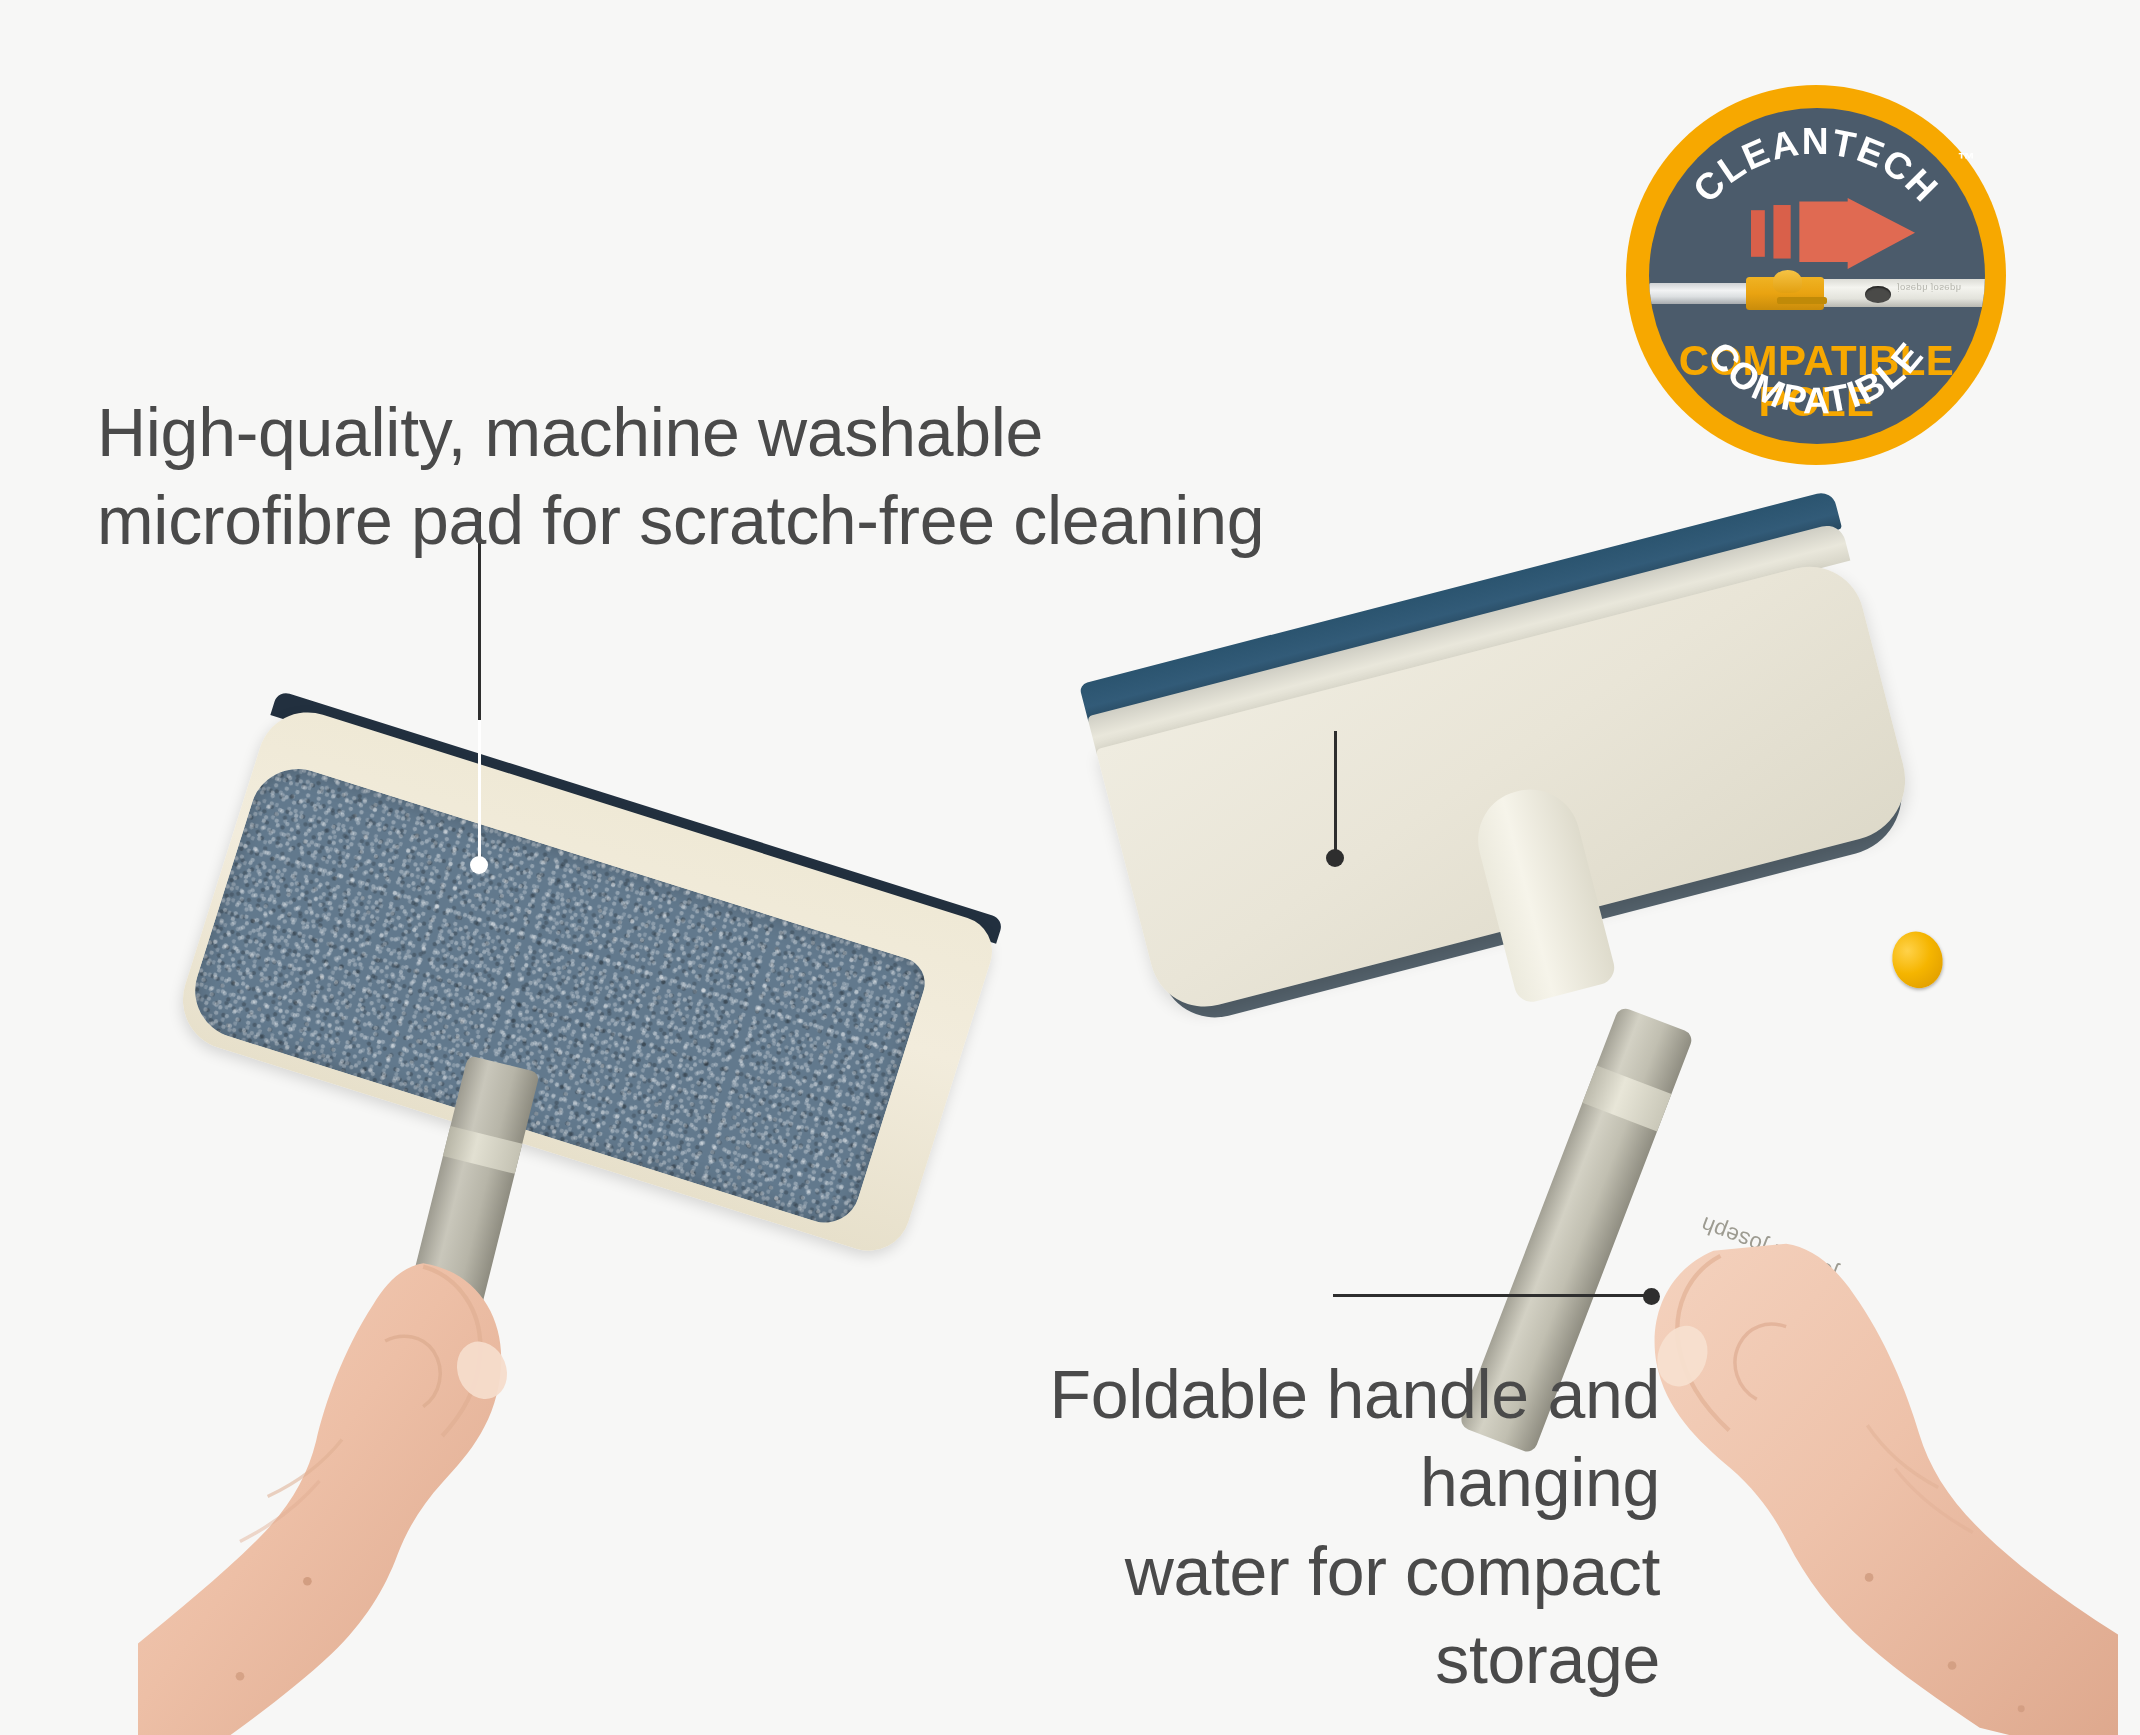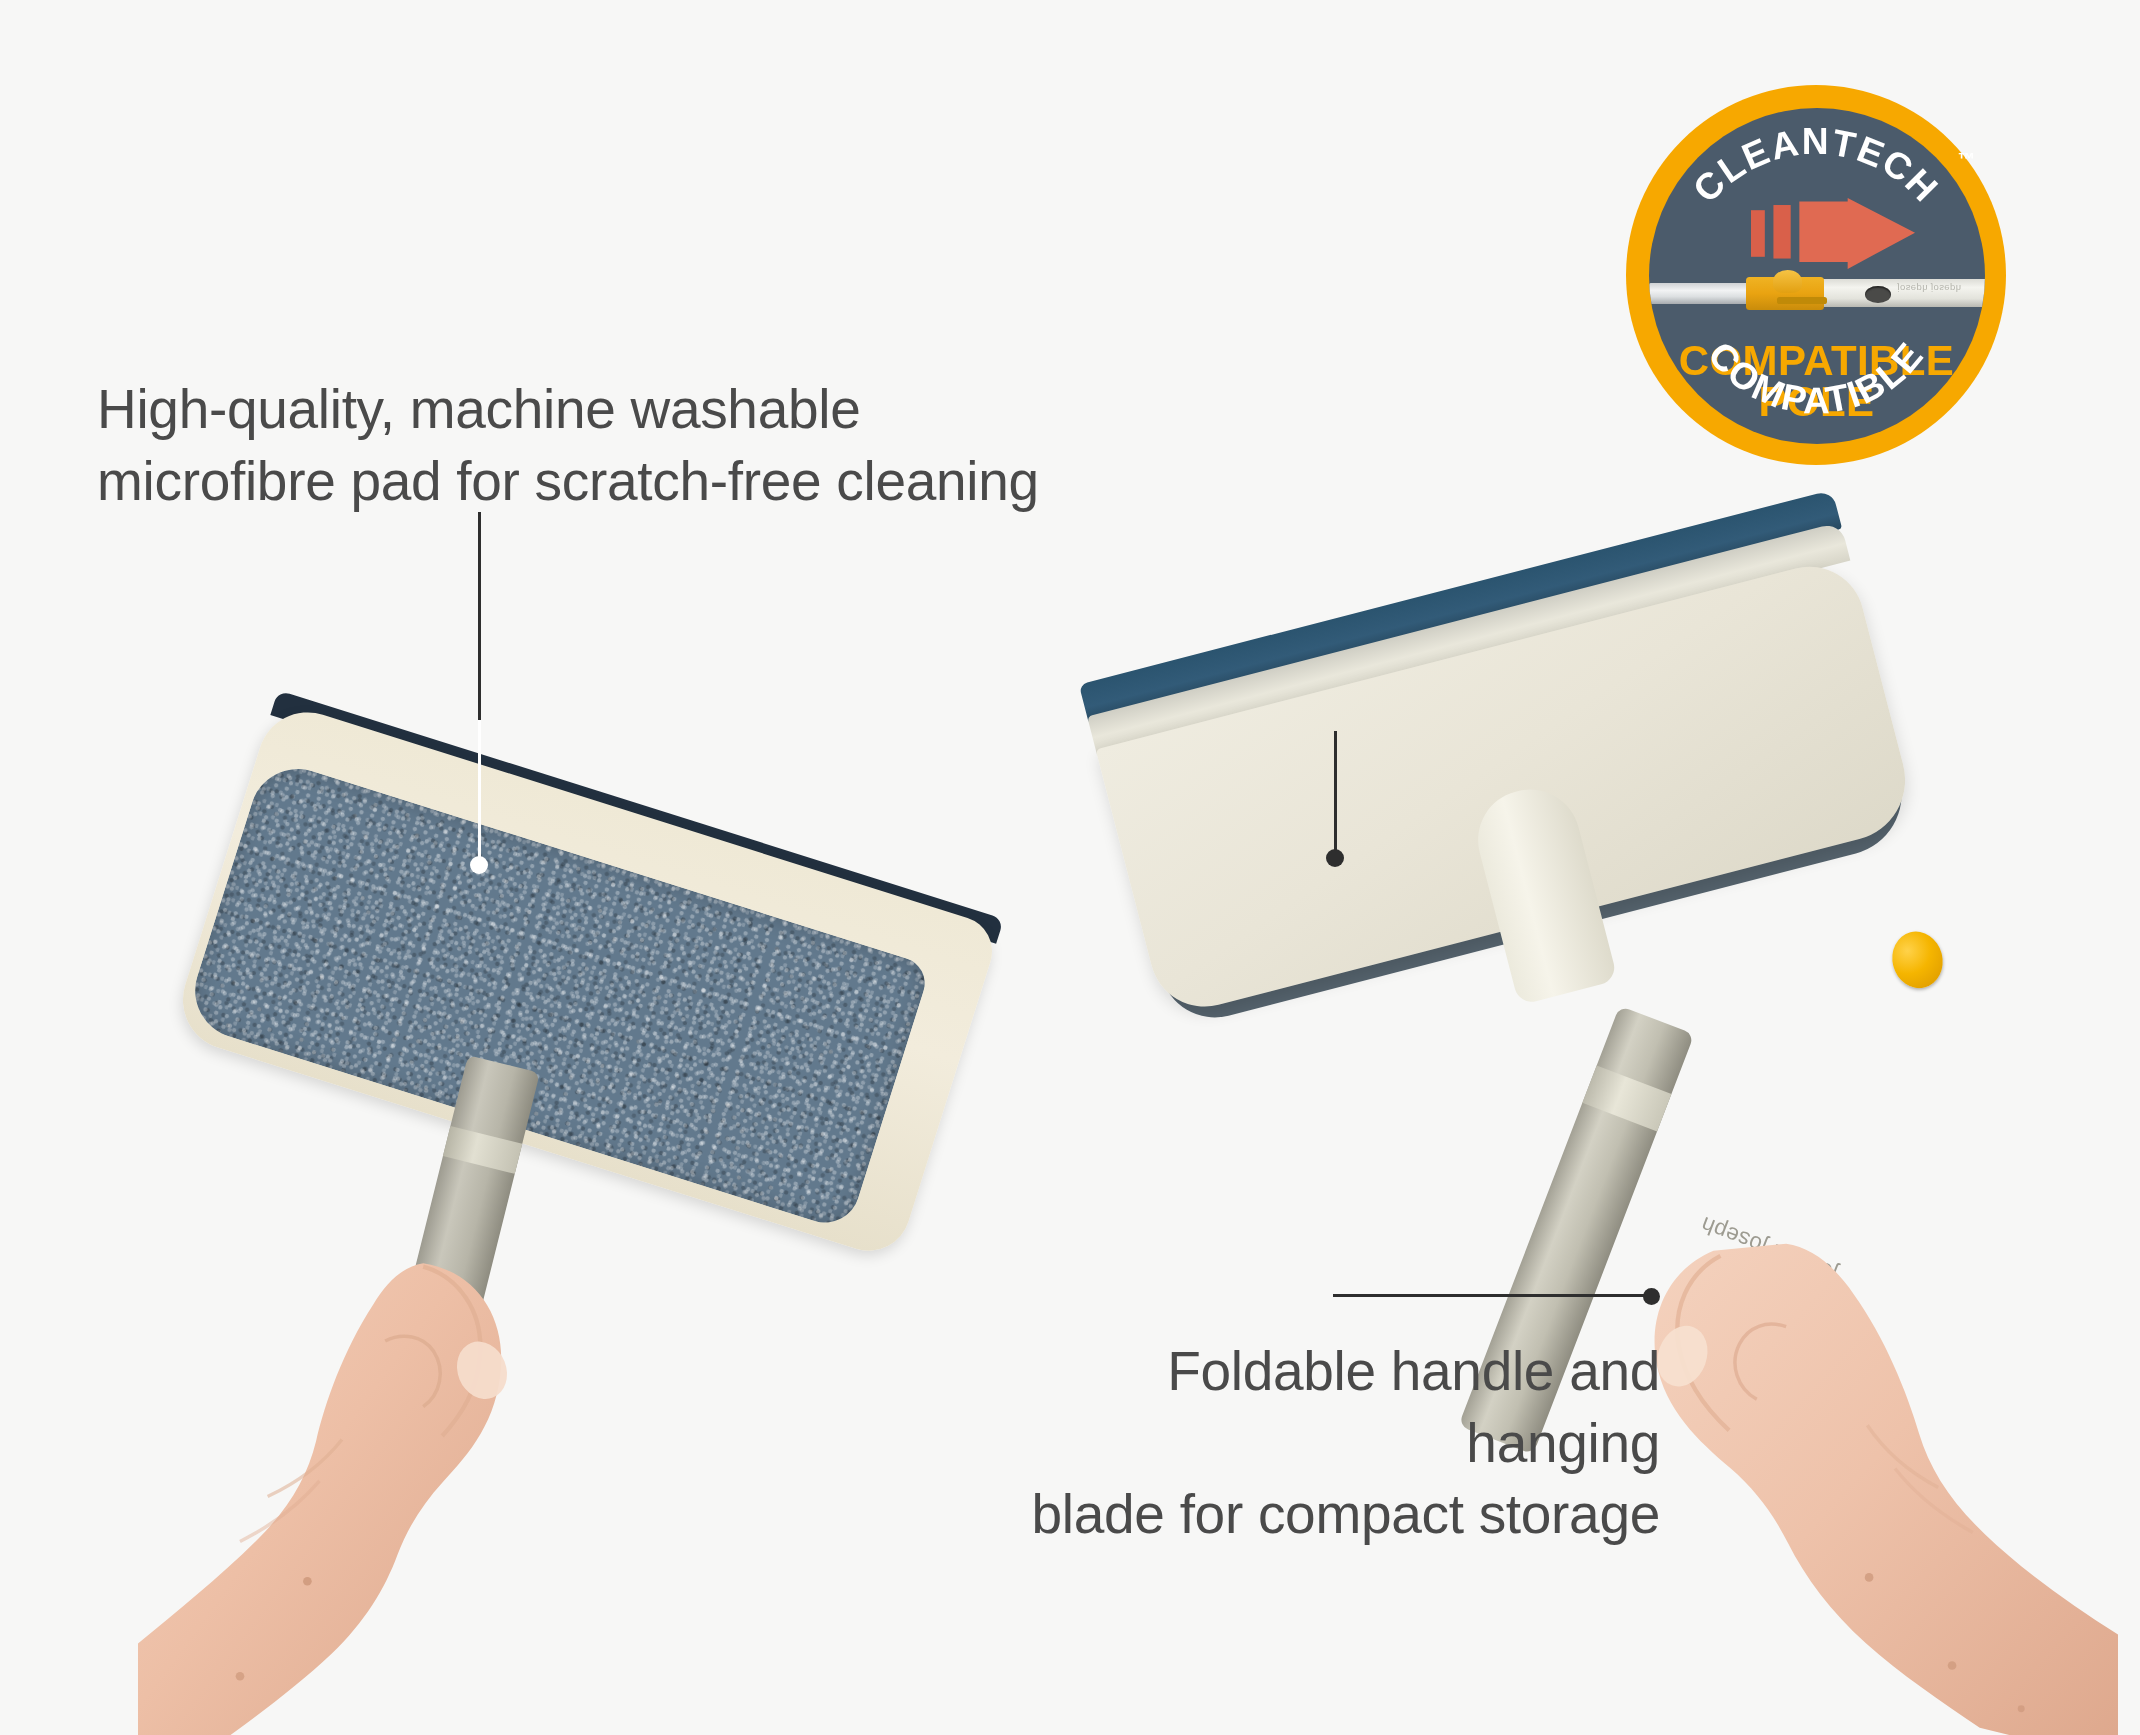--- a/index.html
+++ b/index.html
@@ -13,25 +13,26 @@
     height: 1735px;
     background: #f7f7f6;
     overflow: hidden;
     font-family: "Liberation Sans", sans-serif;
   }
 
   
   .caption {
     position: absolute;
     color: #4a4a4a;
-    font-size: 55px;
+    font-size: 68px;
     line-height: 1.30;
     font-weight: 400;
     letter-spacing: -0.3px;
     white-space: pre-line;
+    margin-top: 14px;
   }
   #cap-microfibre { left: 97px;  top: 374px;  text-align: left; }
   #cap-silicone   { left: 946px; top: 585px;  width: 697px; text-align: right; }
   #cap-foldable   { left: 1003px; top: 1336px; width: 657px; text-align: right; }
 
   
   .leader-line { position: absolute; background: #2e2e2e; }
   .leader-dot  { position: absolute; border-radius: 50%; }
 
   #leader1-dark  { left: 478px;  top: 512px;  width: 2.6px; height: 210px; }
@@ -345,21 +346,21 @@
 
   <div class="leader-line" id="leader2-dark"></div>
   <div class="leader-dot" id="leader2-dot"></div>
 
   <div class="leader-line" id="leader3-line"></div>
   <div class="leader-dot" id="leader3-dot"></div>
 
   <div class="caption" id="cap-microfibre">High-quality, machine washable
 microfibre pad for scratch-free cleaning</div>
   <div class="caption" id="cap-foldable">Foldable handle and hanging
-blade for compact storage</div>
+water for compact storage</div>
 
   <div id="badge">
     <div id="badge-inner">
 
       <svg id="badge-arrow" viewBox="0 0 190 82">
         <rect x="0" y="14" width="16" height="54" fill="#d9604a"></rect>
         <rect x="26" y="8" width="20" height="62" fill="#d9604a"></rect>
         <path d="M56 4 L56 74 L112 74 L112 82 L190 40 L112 0 L112 4 Z" fill="#e06a52"></path>
       </svg>
 

